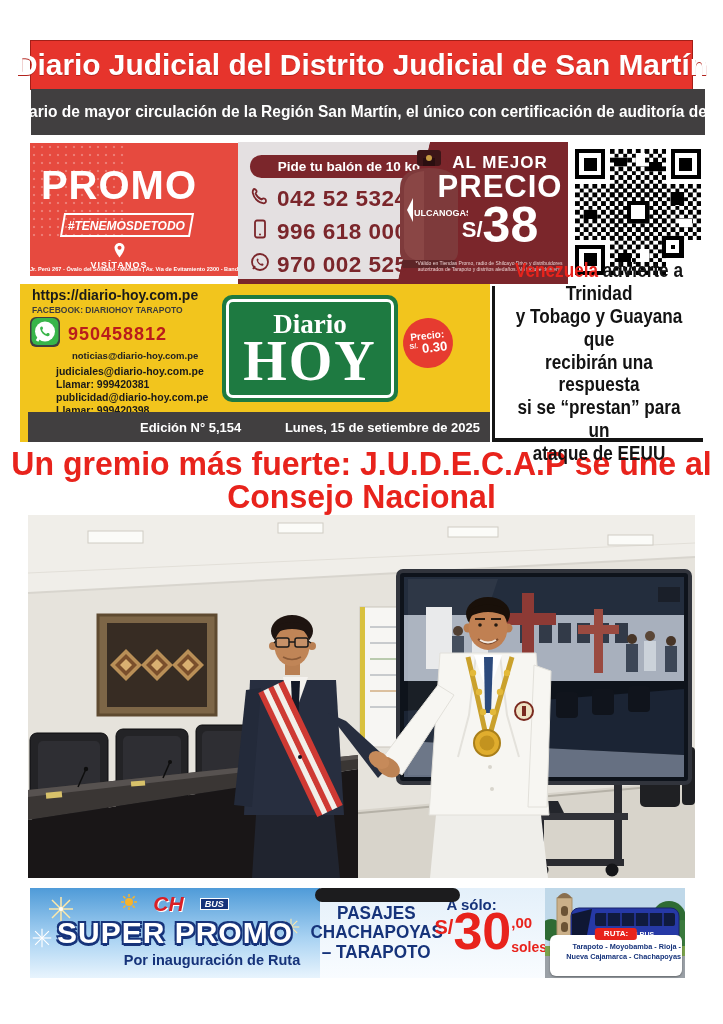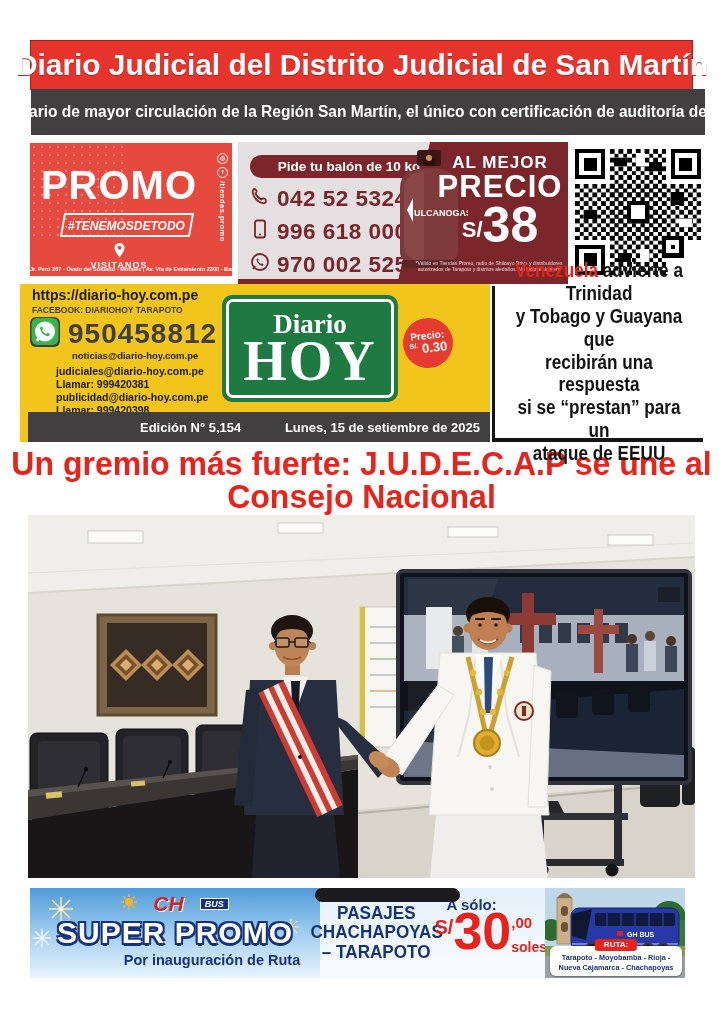--- a/index.html
+++ b/index.html
@@ -10,21 +10,21 @@
   
   .top-banner{left:30px;top:40px;width:661px;height:48px;background:#e6342c;border:1px solid #a31f18;
               display:flex;align-items:center;justify-content:center;}
   .top-banner span{color:#fff;font-weight:bold;font-size:29px;white-space:nowrap;
                    transform:scaleX(1.03);text-shadow:0 1px 0 #b3241e;}
   .subtitle-bar{left:31px;top:89px;width:674px;height:46px;background:#413f40;
                 display:flex;align-items:center;justify-content:center;}
   .subtitle-bar span{color:#fff;font-weight:bold;font-size:16px;white-space:nowrap;transform:scaleX(.97);}
 
   
-  .promo-card{left:30px;top:143px;width:202px;height:133px;background:#e64a3f;overflow:hidden;}
+  .promo-card{left:30px;top:143px;width:202px;height:133px;background:#e64a3f;overflow:hidden;padding-left:24px;}
   .promo-dots{position:absolute;left:0;top:0;width:95px;height:95px;opacity:.55;
               background-image:radial-gradient(circle,rgba(255,255,255,.5) 1px,transparent 1.6px);
               background-size:8px 8px;}
   .promo-word{position:absolute;top:20px;left:0;width:178px;text-align:center;color:#fff;
               font-weight:bold;font-size:40px;letter-spacing:1px;}
   .promo-hash{position:absolute;top:70px;left:32px;width:118px;border:2px solid #fff;
               transform:skewX(-10deg);padding:1px 4px;text-align:center;}
   .promo-hash span{display:inline-block;transform:skewX(10deg);color:#fff;font-weight:bold;
                    font-style:italic;font-size:12px;white-space:nowrap;}
   .promo-pin{position:absolute;top:100px;left:84px;}
@@ -56,21 +56,21 @@
   .price-row .val{font-size:50px;font-weight:bold;line-height:.85;}
   .gas-disc{position:absolute;right:4px;bottom:6px;width:150px;font-size:5px;color:#e7cfcf;
             text-align:center;line-height:1.35;}
   .qr-box{left:575px;top:146px;width:126px;height:132px;background:#fff;}
 
   
   .masthead{left:20px;top:284px;width:470px;height:158px;background:#f2c51d;}
   .mh-web{position:absolute;left:12px;top:3px;font-size:14px;font-weight:bold;color:#1a1a1a;}
   .mh-fb{position:absolute;left:12px;top:21px;font-size:8.5px;font-weight:bold;color:#3c3c3c;}
   .wa-row{position:absolute;left:10px;top:33px;display:flex;align-items:center;gap:8px;}
-  .wa-num{font-size:28px;font-weight:bold;color:#404040;letter-spacing:1px;}
+  .wa-num{font-size:18px;font-weight:bold;color:#b91c1c;letter-spacing:1px;}
   .mh-noticias{position:absolute;left:52px;top:66px;font-size:9.5px;font-weight:bold;color:#222;}
   .mh-contact{position:absolute;left:36px;top:81px;font-size:10.5px;font-weight:bold;
               color:#1a1a1a;line-height:1.25;}
   .sign{position:absolute;left:202px;top:11px;width:176px;height:107px;background:#1e7a41;
         border-radius:10px;padding:4px;box-sizing:border-box;}
   .sign-inner{width:100%;height:100%;border:3px solid #fff;border-radius:7px;box-sizing:border-box;
               display:flex;flex-direction:column;align-items:center;justify-content:center;
               font-family:"Liberation Serif",serif;color:#fff;}
   .sign-top{font-size:27px;font-weight:bold;line-height:1;}
   .sign-main{font-size:56px;font-weight:bold;line-height:.85;letter-spacing:2px;}
@@ -127,21 +127,21 @@
   .bigprice .cur{font-size:20px;font-weight:bold;margin-top:6px;}
   .bigprice .val{font-size:52px;font-weight:bold;line-height:.82;}
   .bigprice .tail{display:flex;flex-direction:column;margin-top:4px;}
   .bigprice .dec{font-size:15px;font-weight:bold;}
   .bigprice .unit{font-size:14px;font-weight:bold;margin-top:8px;}
   .notch{position:absolute;left:285px;top:0;width:145px;height:14px;background:#1c1c1e;
          border-radius:8px;}
   .bus-right{position:absolute;left:515px;top:0;width:140px;height:90px;
              background:linear-gradient(180deg,#b9d4e8,#dcead5);overflow:visible;}
   .ruta{position:absolute;left:5px;right:3px;bottom:2px;background:#fff;border-radius:6px;
-        padding:7px 1px 4px;text-align:center;font-size:7.3px;font-weight:bold;color:#16337a;
+        padding:7px 1px 15px;text-align:right;font-size:7.3px;font-weight:bold;color:#16337a;
         line-height:1.3;box-shadow:0 1px 2px rgba(0,0,0,.35);}
   .ruta-badge{position:absolute;top:-7px;left:50%;transform:translateX(-50%);background:#e8231c;
               color:#fff;font-size:8px;font-weight:bold;padding:1px 9px;border-radius:3px;}
 </style>
 </head>
 <body>
 
 <div class="page">
 
   <div class="abs top-banner">

